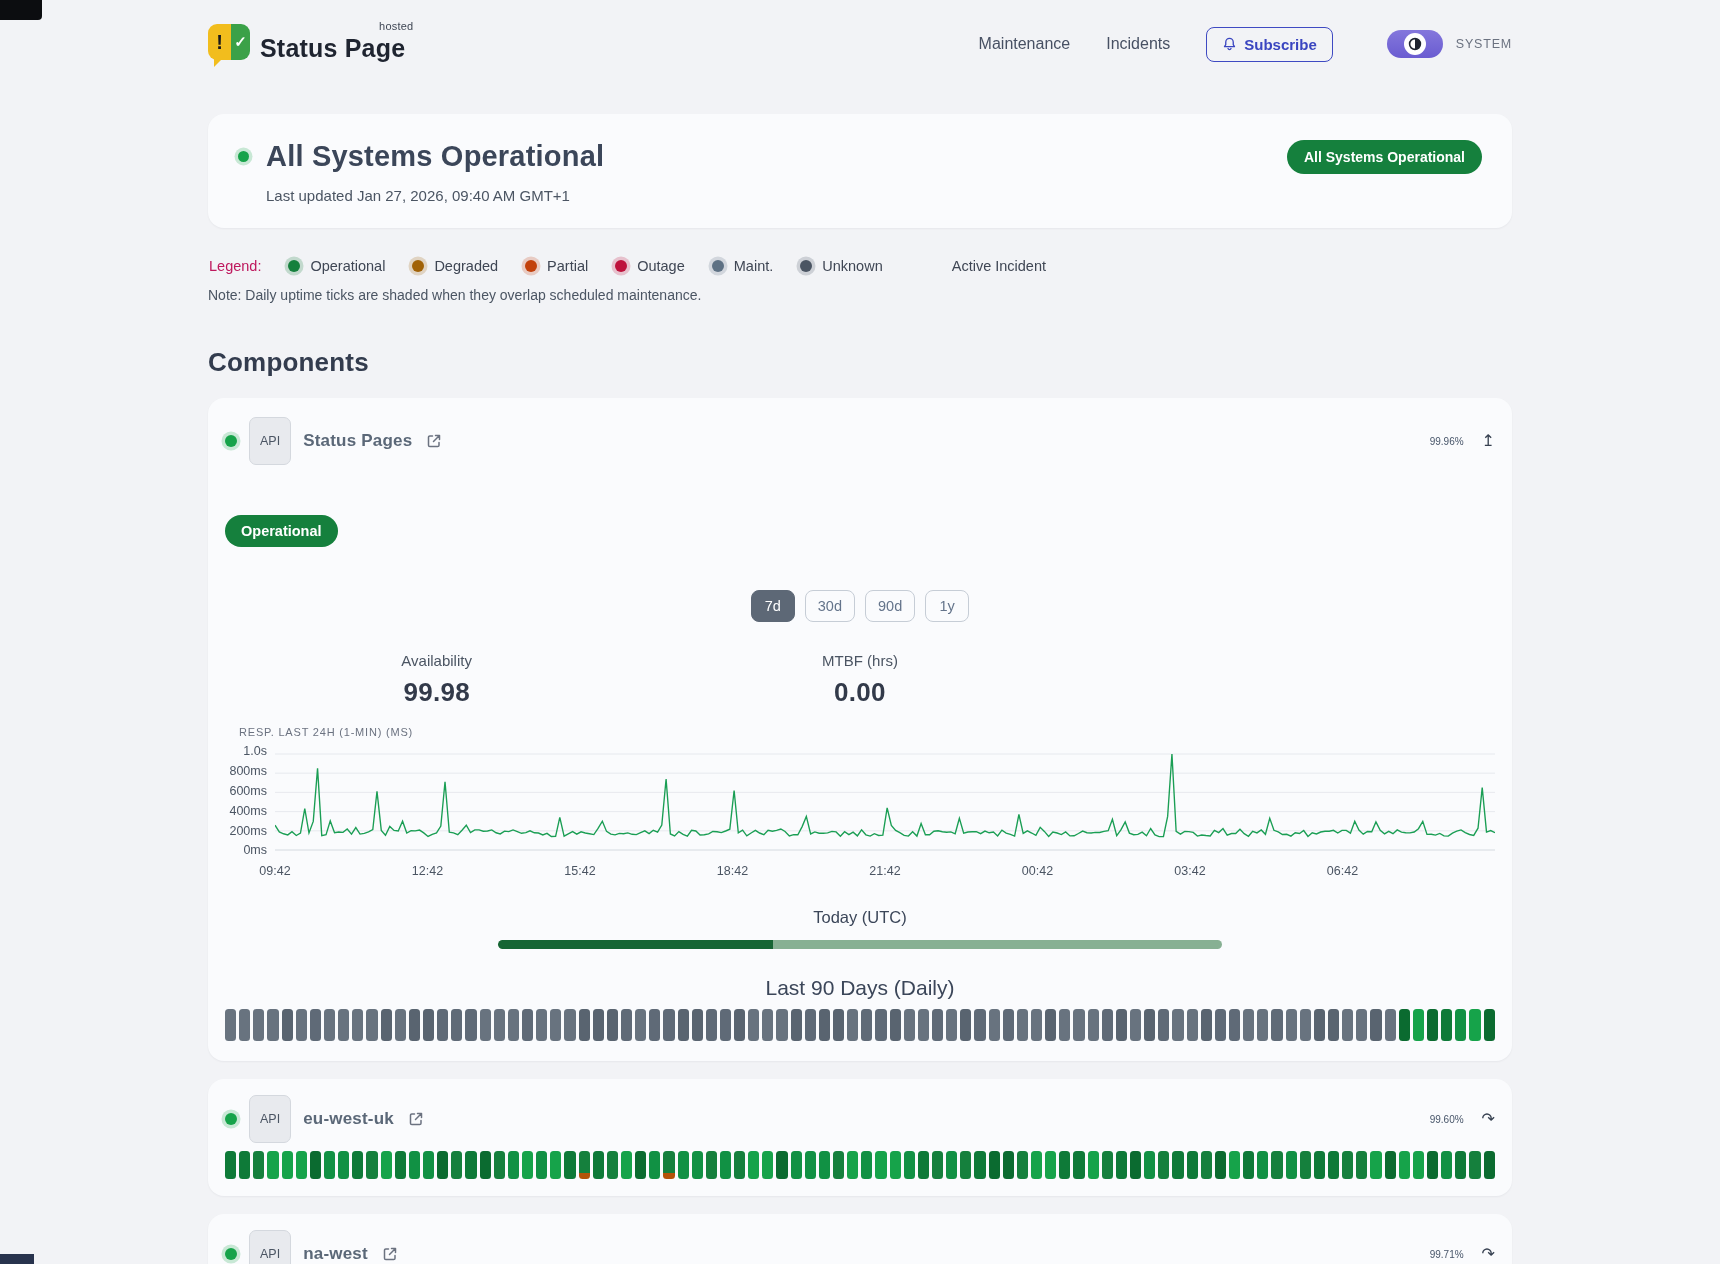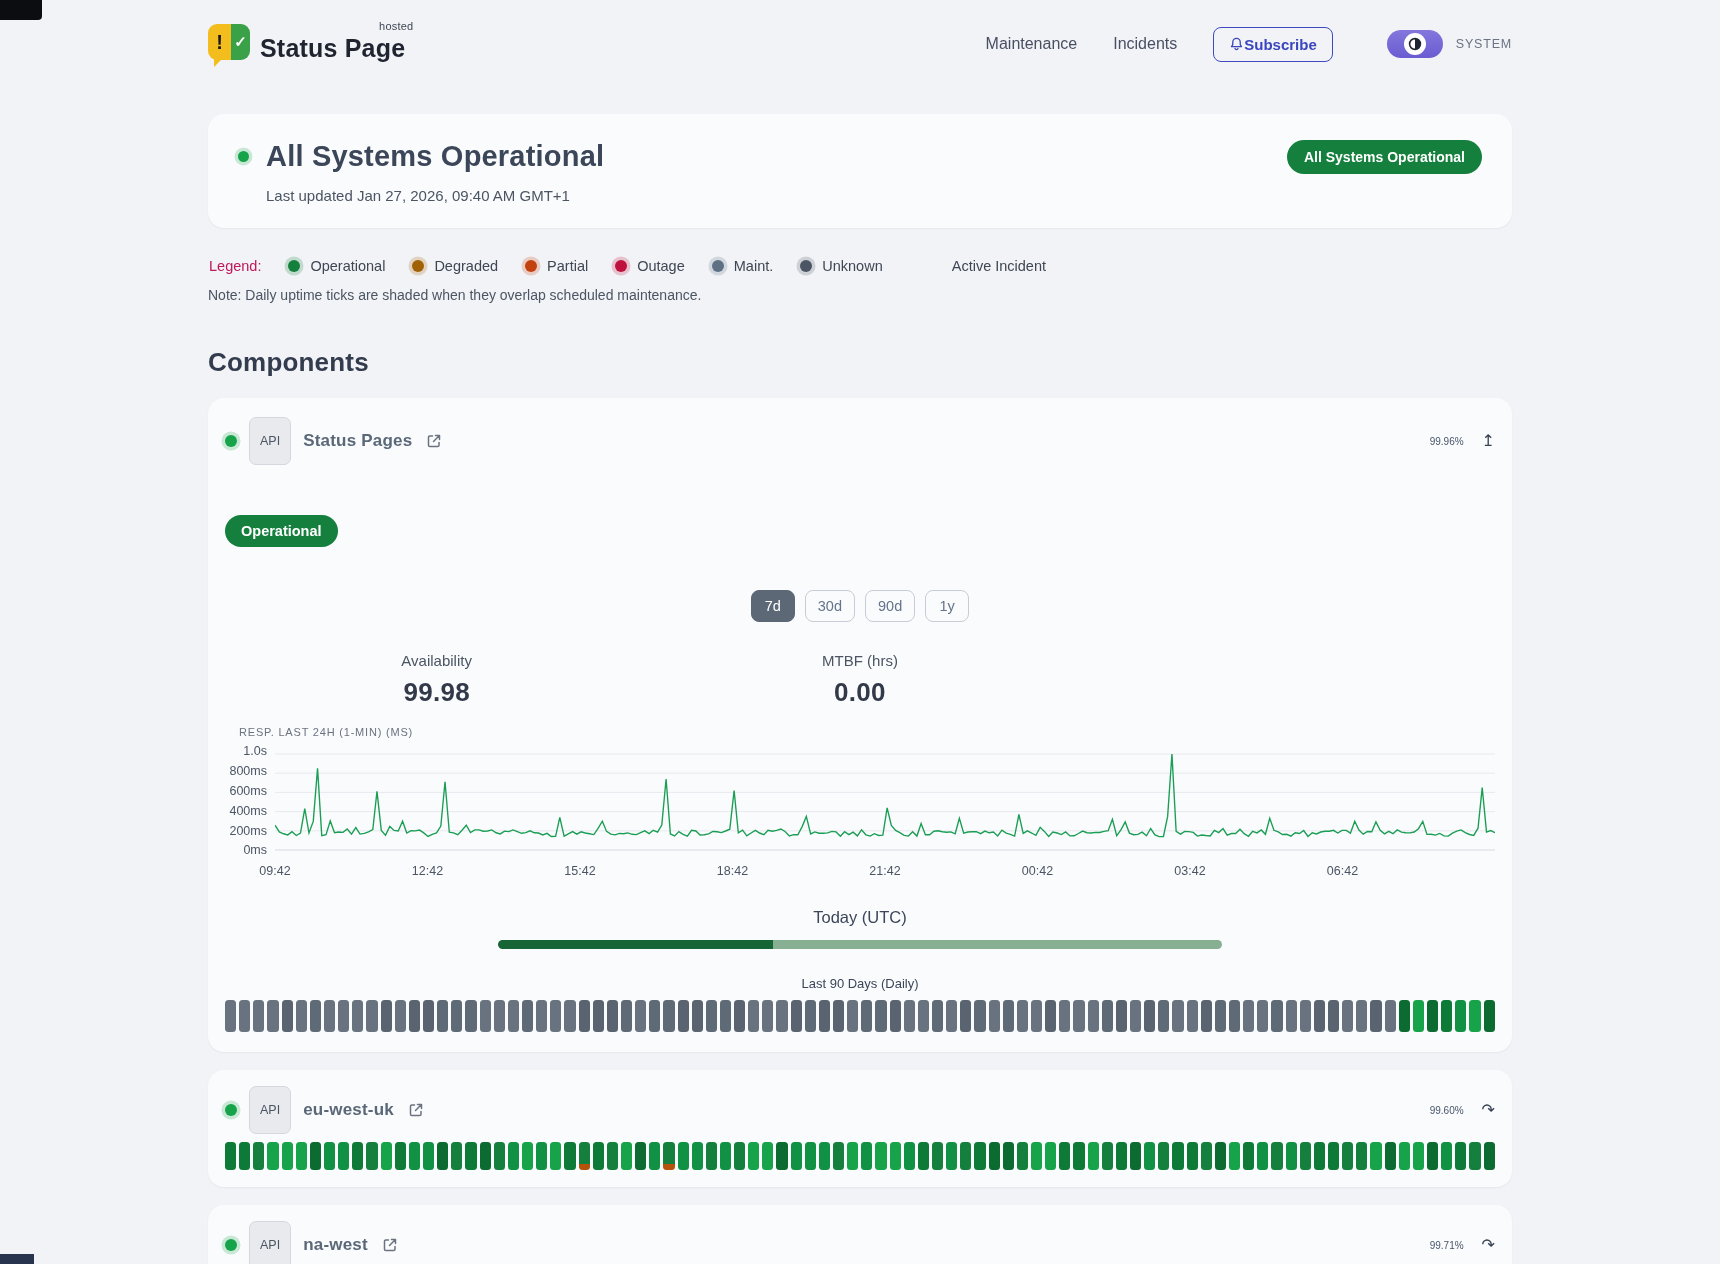--- a/index.html
+++ b/index.html
@@ -20,21 +20,21 @@
   .logo { display:flex; align-items:flex-start; gap:10px; }
   .logo-icon { position:relative; width:42px; height:40px; }
   .logo-bubble { width:42px; height:36px; border-radius:9px; overflow:hidden; display:flex; }
   .logo-left { width:55%; background:#f2bd1d; display:flex; align-items:center; justify-content:center; color:#18181b; font-weight:bold; font-size:20px; }
   .logo-right { width:45%; background:#3ba148; display:flex; align-items:center; justify-content:center; color:#fff; font-weight:bold; font-size:15px; }
   .logo-tail { position:absolute; left:6px; bottom:-3px; width:0; height:0; border-left:9px solid #f2bd1d; border-bottom:9px solid transparent; }
   .logo-text { position:relative; padding-top:10px; font-size:25px; font-weight:bold; color:#1f2430; letter-spacing:.2px; }
   .logo-hosted { position:absolute; top:-4px; right:-8px; font-size:11px; font-weight:normal; color:#3f4654; }
   .topnav { margin-left:auto; display:flex; align-items:center; gap:36px; }
   .nav-link { font-size:16px; color:#475063; cursor:pointer; }
-  .subscribe-btn { display:flex; align-items:center; gap:0; border:1.5px solid #3f4ac2; color:#3a45c0; background:transparent; border-radius:8px; padding:8px 15px; font-size:15px; font-weight:bold; cursor:pointer; font-family:inherit; }
+  .subscribe-btn { display:flex; align-items:center; gap:7px; border:1.5px solid #3f4ac2; color:#3a45c0; background:transparent; border-radius:8px; padding:8px 15px; font-size:15px; font-weight:bold; cursor:pointer; font-family:inherit; }
   .theme-wrap { display:flex; align-items:center; gap:13px; margin-left:18px; }
   .theme-toggle { width:56px; height:28px; border-radius:14px; background:linear-gradient(180deg,#8477dc,#6a5cd1); position:relative; cursor:pointer; }
   .theme-knob { position:absolute; left:17px; top:3px; width:22px; height:22px; border-radius:50%; background:#fff; display:flex; align-items:center; justify-content:center; }
   .theme-label { font-size:12.5px; letter-spacing:.8px; color:#6b7280; }
 
   
   .card { background:#fafbfd; border-radius:16px; box-shadow:0 1px 2px rgba(15,23,42,.05); }
 
   
   .hero { margin-top:42px; padding:26px 30px 24px; display:flex; align-items:flex-start; }
@@ -83,21 +83,21 @@
   .yaxis span { line-height:1; transform:translateY(-1px); }
   .plot { position:relative; height:112px; }
   .plot svg { display:block; width:100%; height:112px; }
   .xaxis { position:relative; grid-column:2; height:20px; margin-top:6px; font-size:12.5px; color:#4b5563; }
   .xaxis span { position:absolute; transform:translateX(-50%); white-space:nowrap; }
 
   .center-label { margin-top:24px; text-align:center; font-size:16.5px; color:#3b4659; }
   .today-bar { margin:13px auto 0; width:57%; height:9px; border-radius:5px; background:#87b093; overflow:hidden; }
   .today-fill { height:100%; background:#166534; border-radius:5px 0 0 5px; }
 
-  .hist-label { margin-top:27px; text-align:center; font-size:13px; color:#3b4659; }
+  .hist-label { margin-top:27px; text-align:center; font-size:21px; color:#3b4659; }
   .ticks { display:flex; gap:3px; margin-top:9px; }
   .ticks .tick { flex:1; border-radius:3.5px; }
   .ticks-lg .tick { height:32px; }
   .ticks-md .tick { height:28px; }
   .comp-sm .ticks { margin-top:8px; }
   .comp-sm { margin-top:18px; padding:16px 17px 17px; }
 </style>
 </head>
 <body>
 

